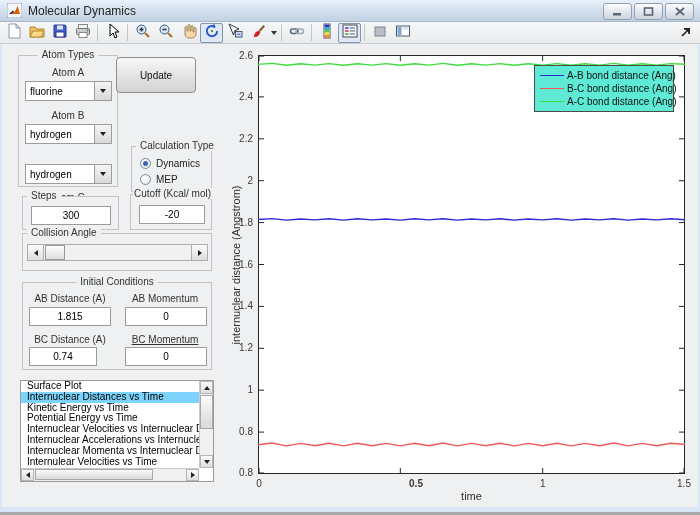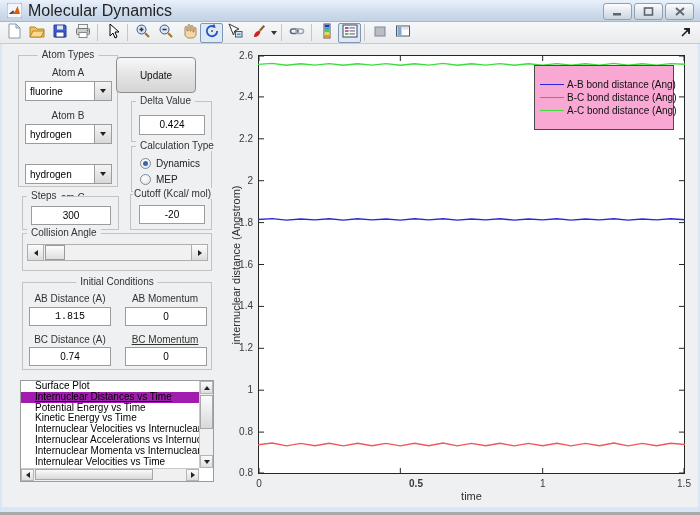--- a/index.html
+++ b/index.html
@@ -13,21 +13,21 @@
   .window { position:absolute; left:0; top:0; width:700px; height:512px; }
 
   
   .titlebar {
     position:absolute; left:0; top:0; width:700px; height:22px;
     background:linear-gradient(#e9f1fb, #cfdcec 60%, #c2d2e4);
     border-bottom:1px solid #a8b8cb;
     display:flex; align-items:center;
   }
   .app-icon { width:15px; height:15px; margin-left:7px; }
-  .title-text { font-size:16px; color:#232323; margin-left:6px;text-align:center; }
+  .title-text { font-size:12px; color:#232323; margin-left:6px;text-align:center; }
   .win-controls { position:absolute; right:6px; top:3px; display:flex; gap:2px; }
   .win-btn {
     width:29px; height:17px; border:1px solid #93a0ae; border-radius:3px;
     background:linear-gradient(#fdfdfd,#e5eaf0 45%,#ccd4dd);
     display:flex; align-items:center; justify-content:center; padding:0;
   }
 
   
   .toolbar {
     position:absolute; left:0; top:22px; width:700px; height:22px;
@@ -120,22 +120,22 @@
   .sl-btn.left { border-right:1px solid #aeaeae; }
   .sl-btn.right{ border-left:1px solid #aeaeae; margin-left:auto; }
   .sl-thumb {
     position:absolute; left:17px; top:0; width:20px; height:15px;
     background:linear-gradient(#fdfdfd,#dfdfdf); border:1px solid #9a9a9a;
   }
 
   
   .listbox { position:absolute; background:#fff; border:1px solid #9c9c9c; }
   .lb-items { position:absolute; left:0; top:0; right:14px; bottom:13px; overflow:hidden; }
-  .lb-item { font-size:10px; line-height:10.8px; white-space:nowrap; padding-left:14px; color:#000; }
-  .lb-item.selected { background:#a21caf;text-decoration:underline; }
+  .lb-item { font-size:10px; line-height:10.8px; white-space:nowrap; padding-left:6px; color:#000; }
+  .lb-item.selected { background:#7dd3fc; }
   .lb-vscroll { position:absolute; right:0; top:0; width:14px; bottom:13px; background:#f0f0f0; border-left:1px solid #c9c9c9; }
   .lb-hscroll { position:absolute; left:0; bottom:0; right:14px; height:13px; background:#f0f0f0; border-top:1px solid #c9c9c9; }
   .sb-btn { position:absolute; background:linear-gradient(#fbfbfb,#dedede); border:1px solid #b5b5b5;
     display:flex; align-items:center; justify-content:center; padding:0; }
   .sb-thumb { position:absolute; background:linear-gradient(#fbfbfb,#d9d9d9); border:1px solid #a8a8a8; }
 
   
   .chart-wrap { position:absolute; left:258px; top:55px; width:427px; height:419px; }
   .chart-wrap svg { position:absolute; left:0; top:0; }
   .ytick-label { position:absolute; width:32px; text-align:right; font-size:10px; color:#3a3a3a; }
@@ -144,21 +144,21 @@
     position:absolute; left:-22px; top:50%;
     transform:translate(-50%,-50%) rotate(-90deg); white-space:nowrap;
     font-size:11px; color:#2e2e2e;
   }
   .axis-xlabel {
     position:absolute; left:50%; top:calc(100% + 16px); transform:translateX(-50%);
     font-size:11px; color:#2e2e2e;
   }
   .legend {
     position:absolute; right:11px; top:10px; width:140px;
-    background:#f9a8d4; border:1px solid #4a4a4a; padding:12px 2px;
+    background:#5eead4; border:1px solid #4a4a4a; padding:3px 2px;
   }
   .legend-row { display:flex; align-items:center; height:13px; }
   .legend-line { width:24px; height:0; border-top:1.6px solid; margin:0 3px 0 3px; flex:none; }
   .legend-label { font-size:10px; color:#111; white-space:nowrap; }
 </style>
 </head>
 <body>
 
 <div class="window">
 
@@ -338,24 +338,20 @@
       <div class="dropdown" style="left:6px; top:108px; width:87px;">
         <span class="dd-value">hydrogen</span>
         <span class="dd-btn">
             <span class="arr-down"></span>
           </span>
       </div>
     </div>
 
     <button class="push-btn" style="left:114px; top:13px; width:80px; height:36px;">Update</button>
 
-    <div class="gbox" style="left:129px; top:57px; width:81px; height:41px;">
-      <span class="gtitle left">Delta Value</span>
-      <div class="edit" style="left:7px; top:13px; width:66px; height:20px;">0.424</div>
-    </div>
 
     <div class="gbox" style="left:129px; top:102px; width:81px; height:46px;">
       <span class="gtitle left">Calculation Type</span>
       <div id="calc-radios">
           <div class="radio-row" style="left: 8px; top: 11px;">
             <span class="radio checked"></span>
             <span class="radio-label">Dynamics</span>
           </div>
           <div class="radio-row" style="left: 8px; top: 27px;">
             <span class="radio"></span>
@@ -384,34 +380,34 @@
         <button class="sl-btn right">
             <span class="arr-right"></span>
           </button>
       </div>
     </div>
 
     <div class="gbox" style="left:20px; top:238px; width:190px; height:88px;">
       <span class="gtitle center">Initial Conditions</span>
       <div class="ctl-label" style="left:2px; width:90px; top:10px;">AB Distance (A)</div>
       <div class="ctl-label" style="left:98px; width:88px; top:10px;">AB Momentum</div>
-      <div class="edit" style="left:6px; top:24px; width:82px; height:19px;font-family:Liberation Mono, monospace;">1.815</div>
+      <div class="edit" style="left:6px; top:24px; width:82px; height:19px;">1.815</div>
       <div class="edit" style="left:102px; top:24px; width:82px; height:19px;">0</div>
       <div class="ctl-label" style="left:2px; width:90px; top:51px;">BC Distance (A)</div>
       <div class="ctl-label" style="left:98px; width:88px; top:51px;text-decoration:underline;">BC Momentum</div>
-      <div class="edit" style="left:6px; top:64px; width:82px; height:19px;">0.74</div>
+      <div class="edit" style="left:6px; top:64px; width:68px; height:19px;">0.74</div>
       <div class="edit" style="left:102px; top:64px; width:82px; height:19px;">0</div>
     </div>
 
     <div class="listbox" style="left:18px; top:336px; width:194px; height:102px;">
       <div class="lb-items" id="lb-items">
           <div class="lb-item">Surface Plot</div>
           <div class="lb-item selected">Internuclear Distances vs Time</div>
+          <div class="lb-item">Kinetic Energy vs Time</div>
           <div class="lb-item">Potential Energy vs Time</div>
-          <div class="lb-item">Kinetic Energy vs Time</div>
           <div class="lb-item">Internuclear Velocities vs Internuclear Distance</div>
           <div class="lb-item">Internuclear Accelerations vs Internuclear Distance</div>
           <div class="lb-item">Internuclear Momenta vs Internuclear Distance</div>
           <div class="lb-item">Internulear Velocities vs Time</div>
         </div>
       <div class="lb-vscroll">
         <button class="sb-btn" style="left:0; top:0; width:13px; height:13px;">
             <span class="arr-up"></span>
           </button>
         <span class="sb-thumb" style="left:0; top:14px; width:13px; height:34px;"></span>

